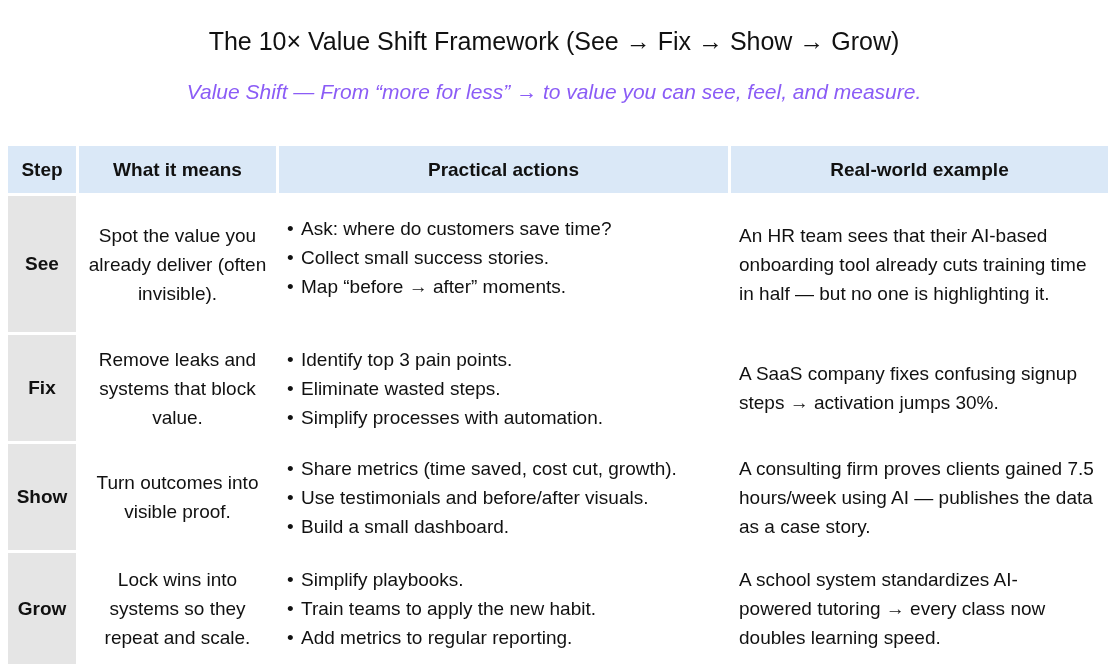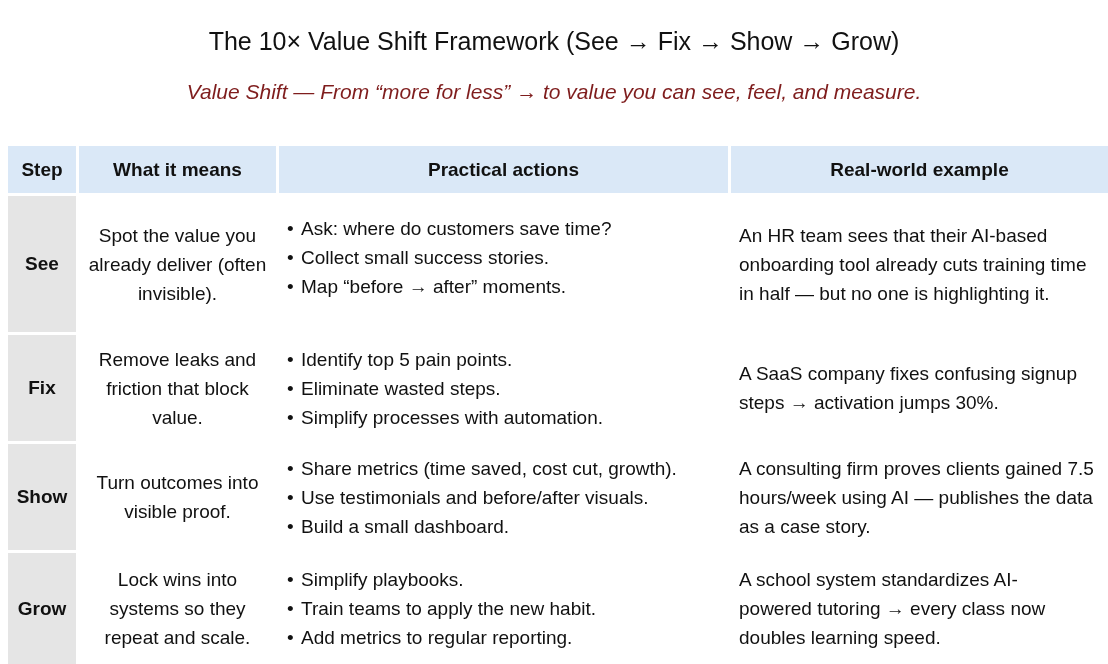--- a/index.html
+++ b/index.html
@@ -10,21 +10,21 @@
       color: #111111;
     }
     .title {
       position: absolute; left: 0; top: 24px; width: 1108px;
       text-align: center; font-size: 25px; line-height: 34px;
       color: #111;
     }
     .subtitle {
       position: absolute; left: 0; top: 78px; width: 1108px;
       text-align: center; font-size: 21px; line-height: 28px;
-      font-style: italic; color: #7f1d1d;
+      font-style: italic; color: #8b5cf6;
     }
     .table {
       position: absolute; left: 8px; top: 146px; width: 1094px;
       display: grid;
       grid-template-columns: 68px 197px 449px 377px;
       grid-template-rows: 47px 136px 106px 106px 111px;
       column-gap: 3px; row-gap: 3px;
     }
     .hcell {
       background: #DAE8F7;
@@ -83,26 +83,26 @@
         <span class="bullet">•</span>
         <span>Map “before → after” moments.</span>
       </div>
   </div>
   <div class="excell">
     <span style="max-width:350px">An HR team sees that their AI-based onboarding tool already cuts training time in half — but no one is highlighting it.</span>
   </div>
 
   <div class="stepcell">Fix</div>
   <div class="meancell">
-    <span style="max-width:175px">Remove leaks and friction that block value.</span>
+    <span style="max-width:175px">Remove leaks and systems that block value.</span>
   </div>
   <div class="actcell">
     <div class="act-item">
         <span class="bullet">•</span>
-        <span>Identify top 5 pain points.</span>
+        <span>Identify top 3 pain points.</span>
       </div>
     <div class="act-item">
         <span class="bullet">•</span>
         <span>Eliminate wasted steps.</span>
       </div>
     <div class="act-item">
         <span class="bullet">•</span>
         <span>Simplify processes with automation.</span>
       </div>
   </div>

